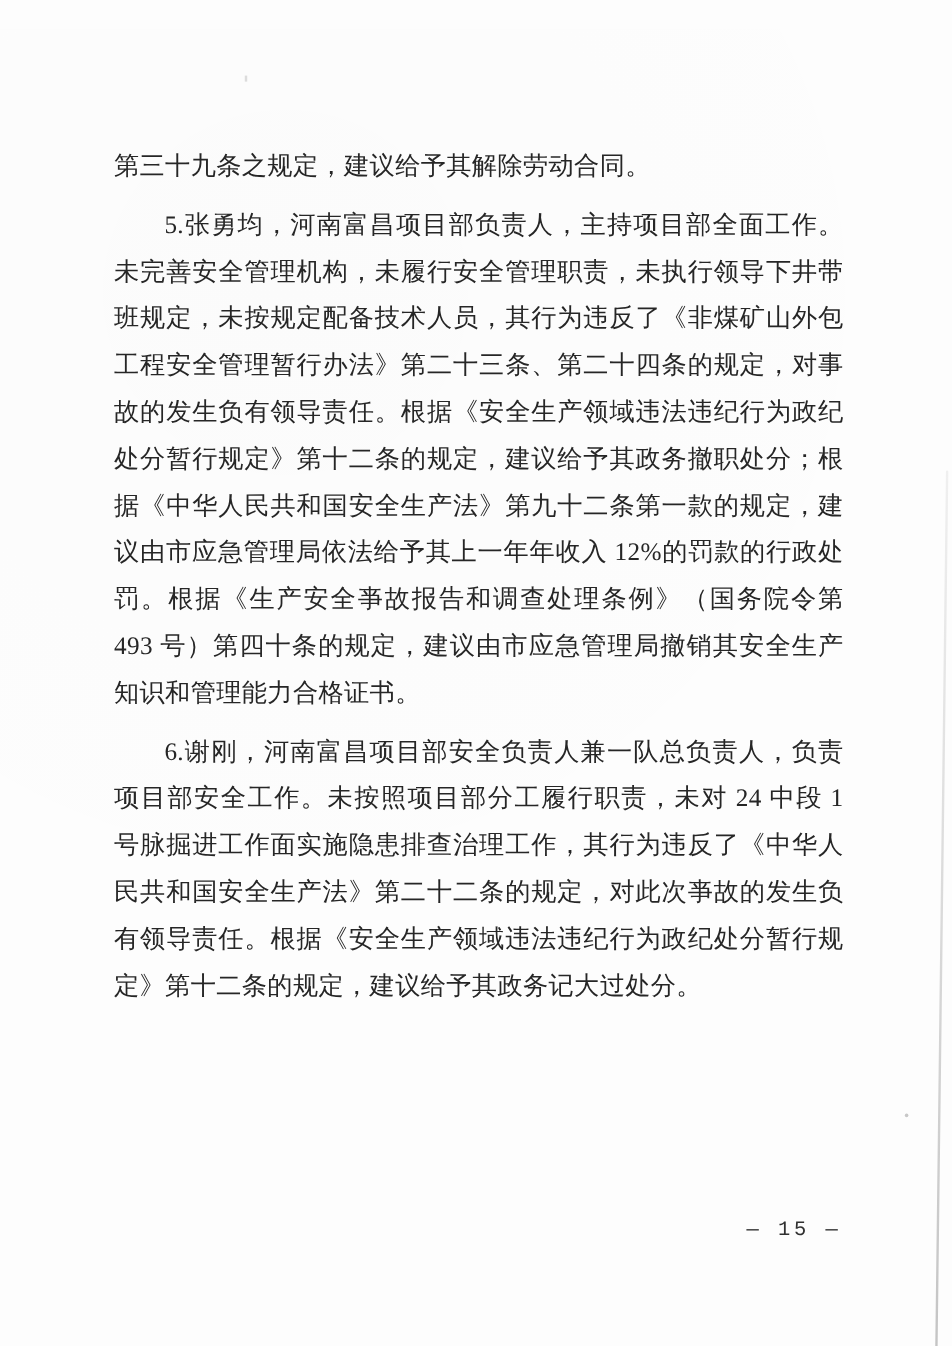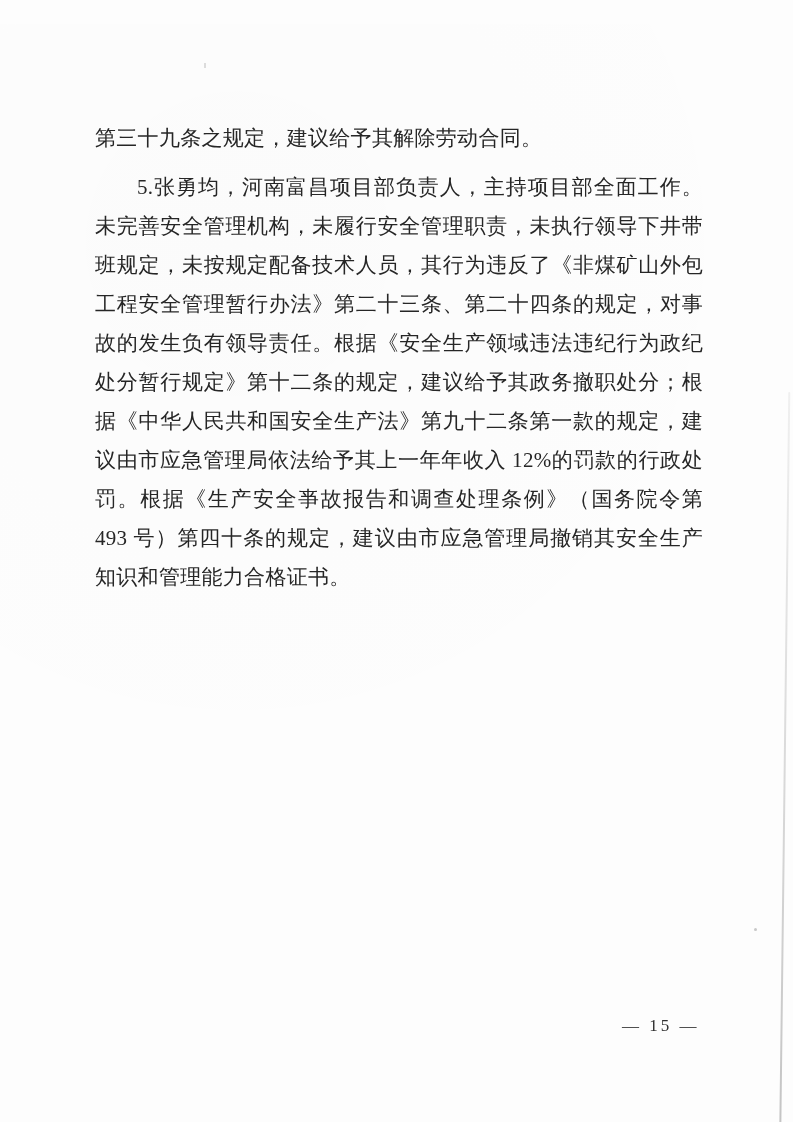--- a/index.html
+++ b/index.html
@@ -41,20 +41,21 @@
     text-indent: 0;
   }
   .page-number {
     position: absolute;
     left: 622px;
     top: 992px;
     font-size: 17px;
     color: #303030;
     letter-spacing: 3px;
     white-space: nowrap;
+    font-family: Liberation Mono, monospace;
   }
   
   .scan-edge-line {
     position: absolute;
     left: 779px;
     top: 368px;
     width: 2px;
     height: 760px;
     background: linear-gradient(to bottom, rgba(200,200,200,0.25), rgba(175,175,175,0.75));
     transform: rotate(0.7deg);
@@ -80,20 +81,21 @@
   }
 </style>
 </head>
 <body>
 
 <div class="page">
 
   <div class="body-text">
     <p class="cont">第三十九条之规定，建议给予其解除劳动合同。</p>
     <p>5.张勇均，河南富昌项目部负责人，主持项目部全面工作。未完善安全管理机构，未履行安全管理职责，未执行领导下井带班规定，未按规定配备技术人员，其行为违反了《非煤矿山外包工程安全管理暂行办法》第二十三条、第二十四条的规定，对事故的发生负有领导责任。根据《安全生产领域违法违纪行为政纪处分暂行规定》第十二条的规定，建议给予其政务撤职处分；根据《中华人民共和国安全生产法》第九十二条第一款的规定，建议由市应急管理局依法给予其上一年年收入 12%的罚款的行政处罚。根据《生产安全亊故报告和调查处理条例》（国务院令第 493 号）第四十条的规定，建议由市应急管理局撤销其安全生产知识和管理能力合格证书。</p>
+    <p>6.谢刚，河南富昌项目部安全负责人兼一队总负责人，负责项目部安全工作。未按照项目部分工履行职责，未对 24 中段 1 号脉掘进工作面实施隐患排查治理工作，其行为违反了《中华人民共和国安全生产法》第二十二条的规定，对此次亊故的发生负有领导责任。根据《安全生产领域违法违纪行为政纪处分暂行规定》第十二条的规定，建议给予其政务记大过处分。</p>
   </div>
 
   <div class="page-number">— 15 —</div>
 
   <div class="scan-edge-line"></div>
   <div class="scan-speck-1"></div>
   <div class="scan-speck-2"></div>
 
 </div>
 

